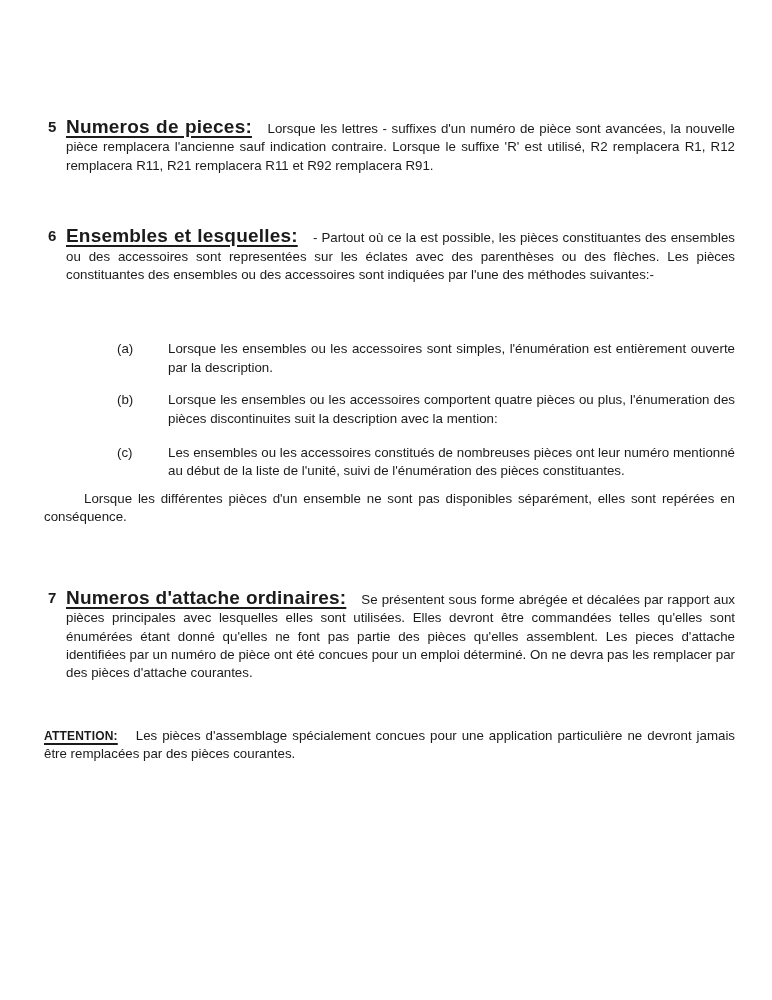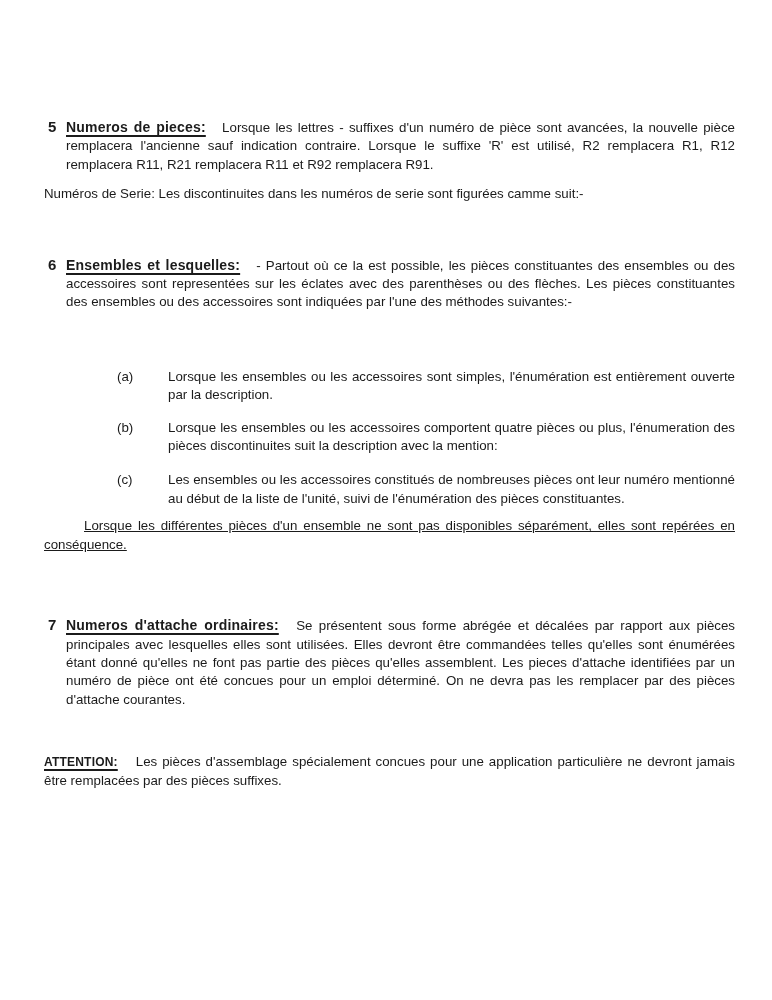--- a/index.html
+++ b/index.html
@@ -30,21 +30,21 @@
   }
   .sec-num {
     position: absolute;
     left: 4px;
     top: 0;
     font-weight: bold;
     font-size: 15px;
   }
   .sec-heading {
     font-weight: bold;
-    font-size: 14px;
+    font-size: 19px;
     letter-spacing: 0.2px;
     text-decoration: underline;
     text-decoration-thickness: 1.8px;
     text-underline-offset: 3px;
     margin-right: 11px;
   }
 
   
   .serial-block { margin-top: 11px; }
   .serial-line { text-align: left; }
@@ -60,21 +60,20 @@
   }
   .subitem-text {
     flex: 1;
     text-align: justify;
   }
   .comprenant { margin-left: 73px; }
 
   .closing {
     text-indent: 40px;
     text-align: justify;
-    text-decoration: underline;
   }
 
   .attention { text-align: justify; }
   .attention-label {
     font-weight: bold;
     font-size: 12px;
     letter-spacing: 0.2px;
     text-decoration: underline;
     text-decoration-thickness: 1.8px;
     text-underline-offset: 3px;
@@ -95,21 +94,20 @@
 
 <div class="page">
 
   <p class="section">
     <span class="sec-num">5</span>
     <span class="sec-heading">Numeros de pieces:</span>
     <span class="sec-body">Lorsque les lettres - suffixes d'un numéro de pièce sont avancées, la nouvelle pièce remplacera l'ancienne sauf indication contraire.  Lorsque le suffixe 'R' est utilisé, R2 remplacera R1, R12 remplacera R11, R21 remplacera R11 et R92 remplacera R91.</span>
   </p>
 
   <div class="serial-block">
-    <p class="serial-line">Numéros de Serie:  Les discontinuites dans les numéros de serie sont figurées camme suit:-</p>
   </div>
 
   <p class="section mt-sec6">
     <span class="sec-num">6</span>
     <span class="sec-heading">Ensembles et lesquelles:</span>
     <span class="sec-body">- Partout où ce la est possible, les pièces constituantes des ensembles ou des accessoires sont representées sur les éclates avec des parenthèses ou des flèches.  Les pièces constituantes des ensembles ou des accessoires sont indiquées par l'une des méthodes suivantes:-</span>
   </p>
 
   <div class="subitem mt-itema">
     <span class="subitem-label">(a)</span>
@@ -130,16 +128,16 @@
   <p class="closing mt-close">Lorsque les différentes pièces d'un ensemble ne sont pas disponibles séparément, elles sont repérées en conséquence.</p>
 
   <p class="section mt-sec7">
     <span class="sec-num">7</span>
     <span class="sec-heading">Numeros d'attache ordinaires:</span>
     <span class="sec-body">Se présentent sous forme abrégée et décalées par rapport aux pièces principales avec lesquelles elles sont utilisées.  Elles devront être commandées telles qu'elles sont énumérées étant donné qu'elles ne font pas partie des pièces qu'elles assemblent.  Les pieces d'attache identifiées par un numéro de pièce ont été concues pour un emploi déterminé.  On ne devra pas les remplacer par des pièces d'attache courantes.</span>
   </p>
 
   <p class="attention mt-attn">
     <span class="attention-label">ATTENTION:</span>
-    <span>Les pièces d'assemblage spécialement concues pour une application particulière ne devront jamais être remplacées par des pièces suffixes.</span>
+    <span>Les pièces d'assemblage spécialement concues pour une application particulière ne devront jamais être remplacées par des pièces courantes.</span>
   </p>
 
 </div>
 
 </body></html>

